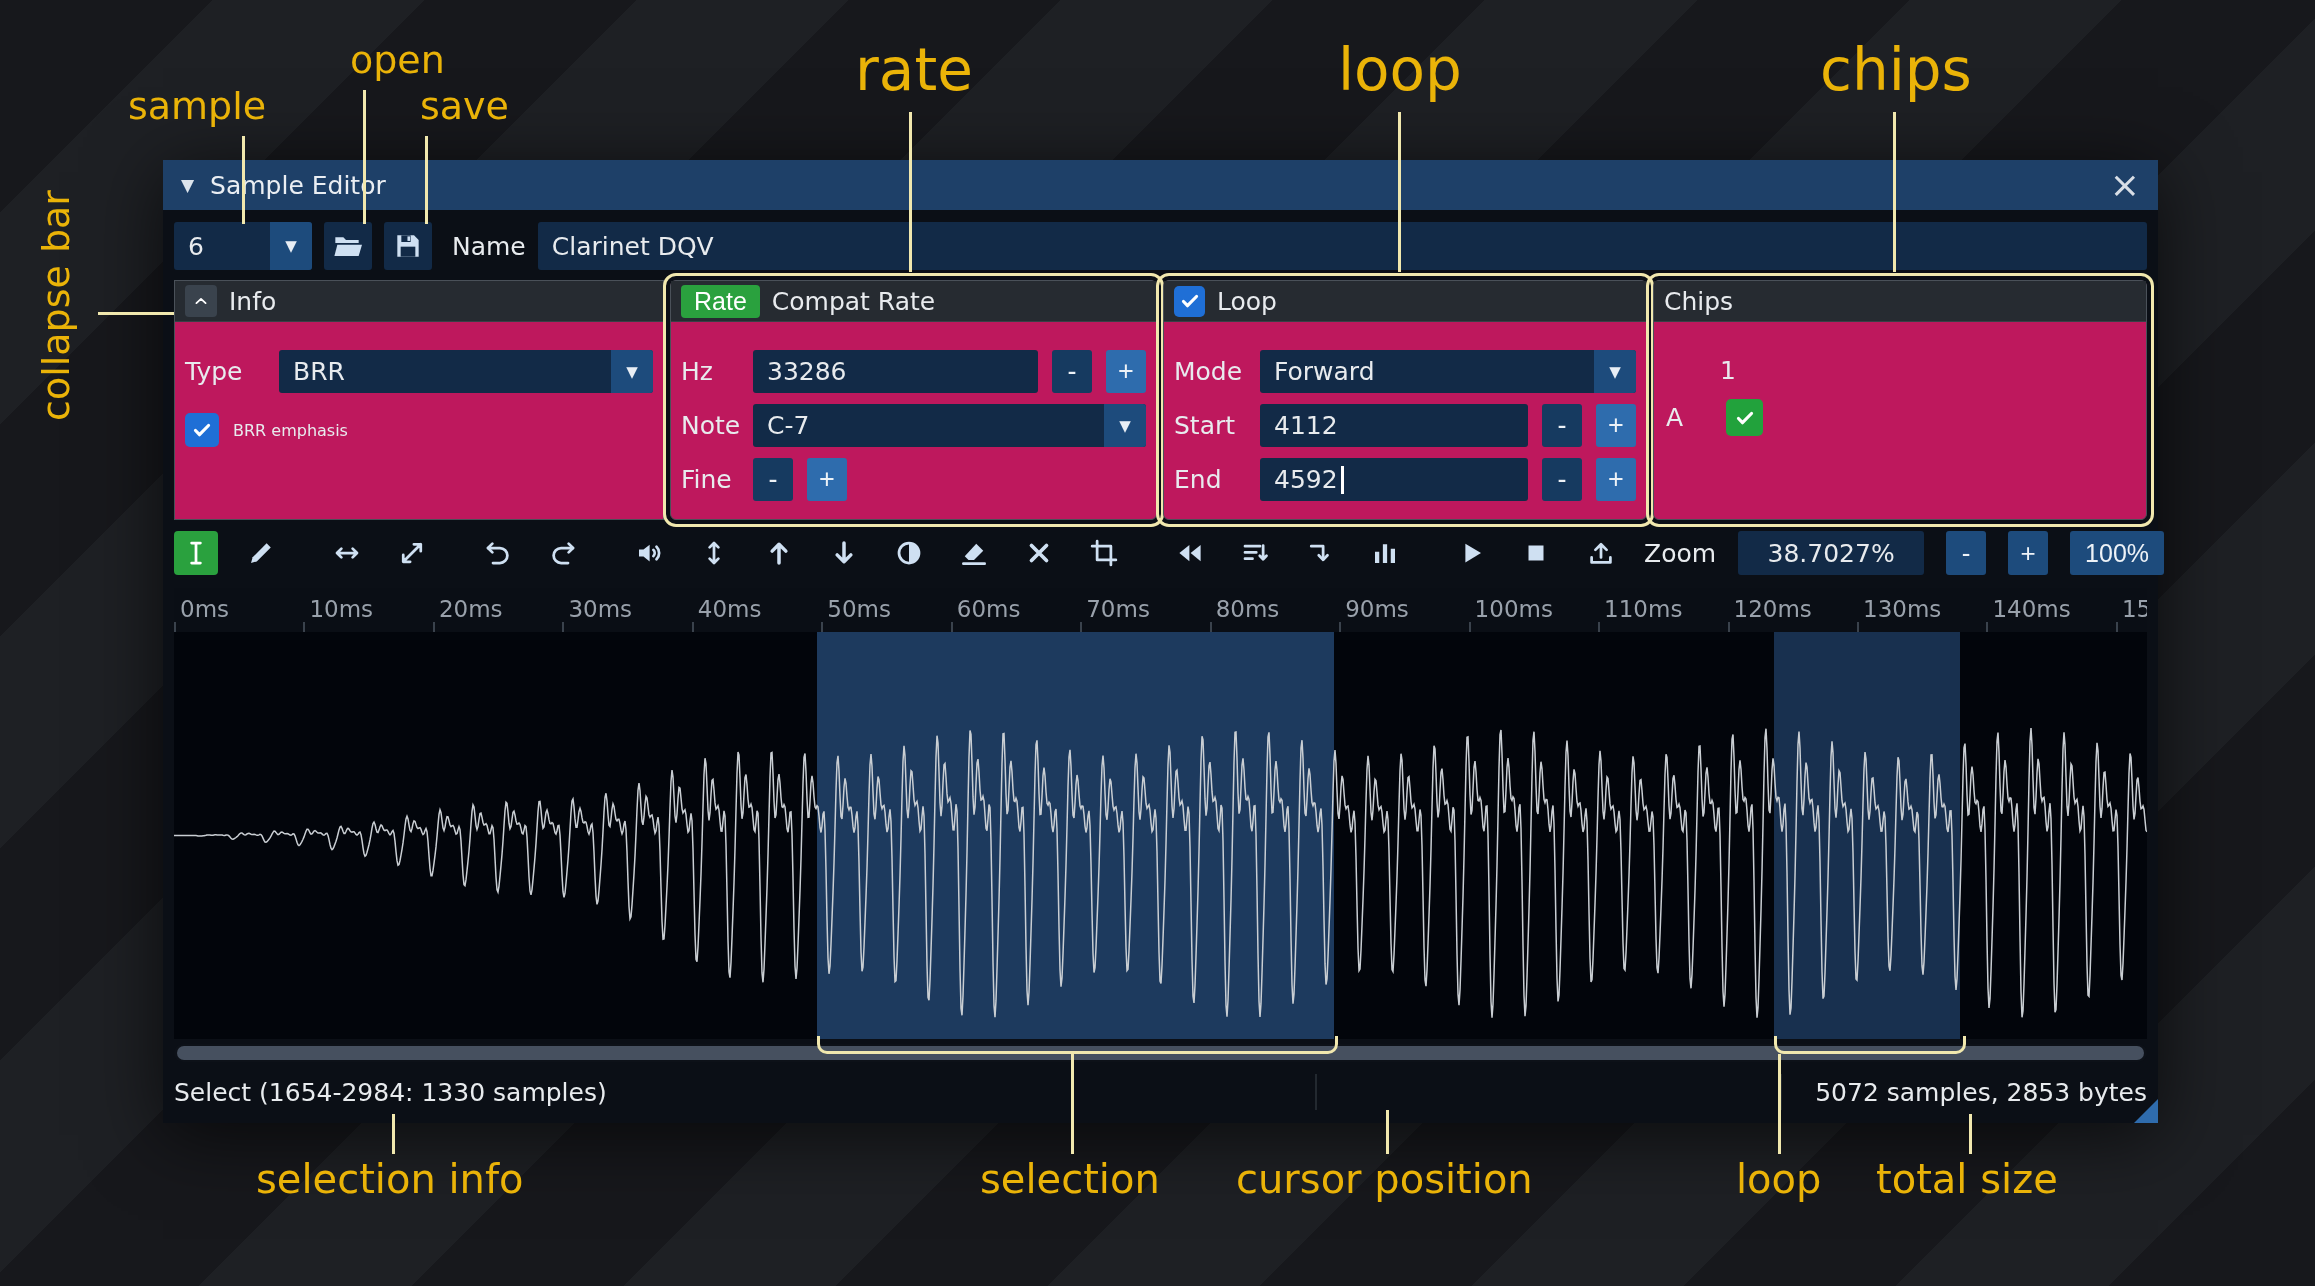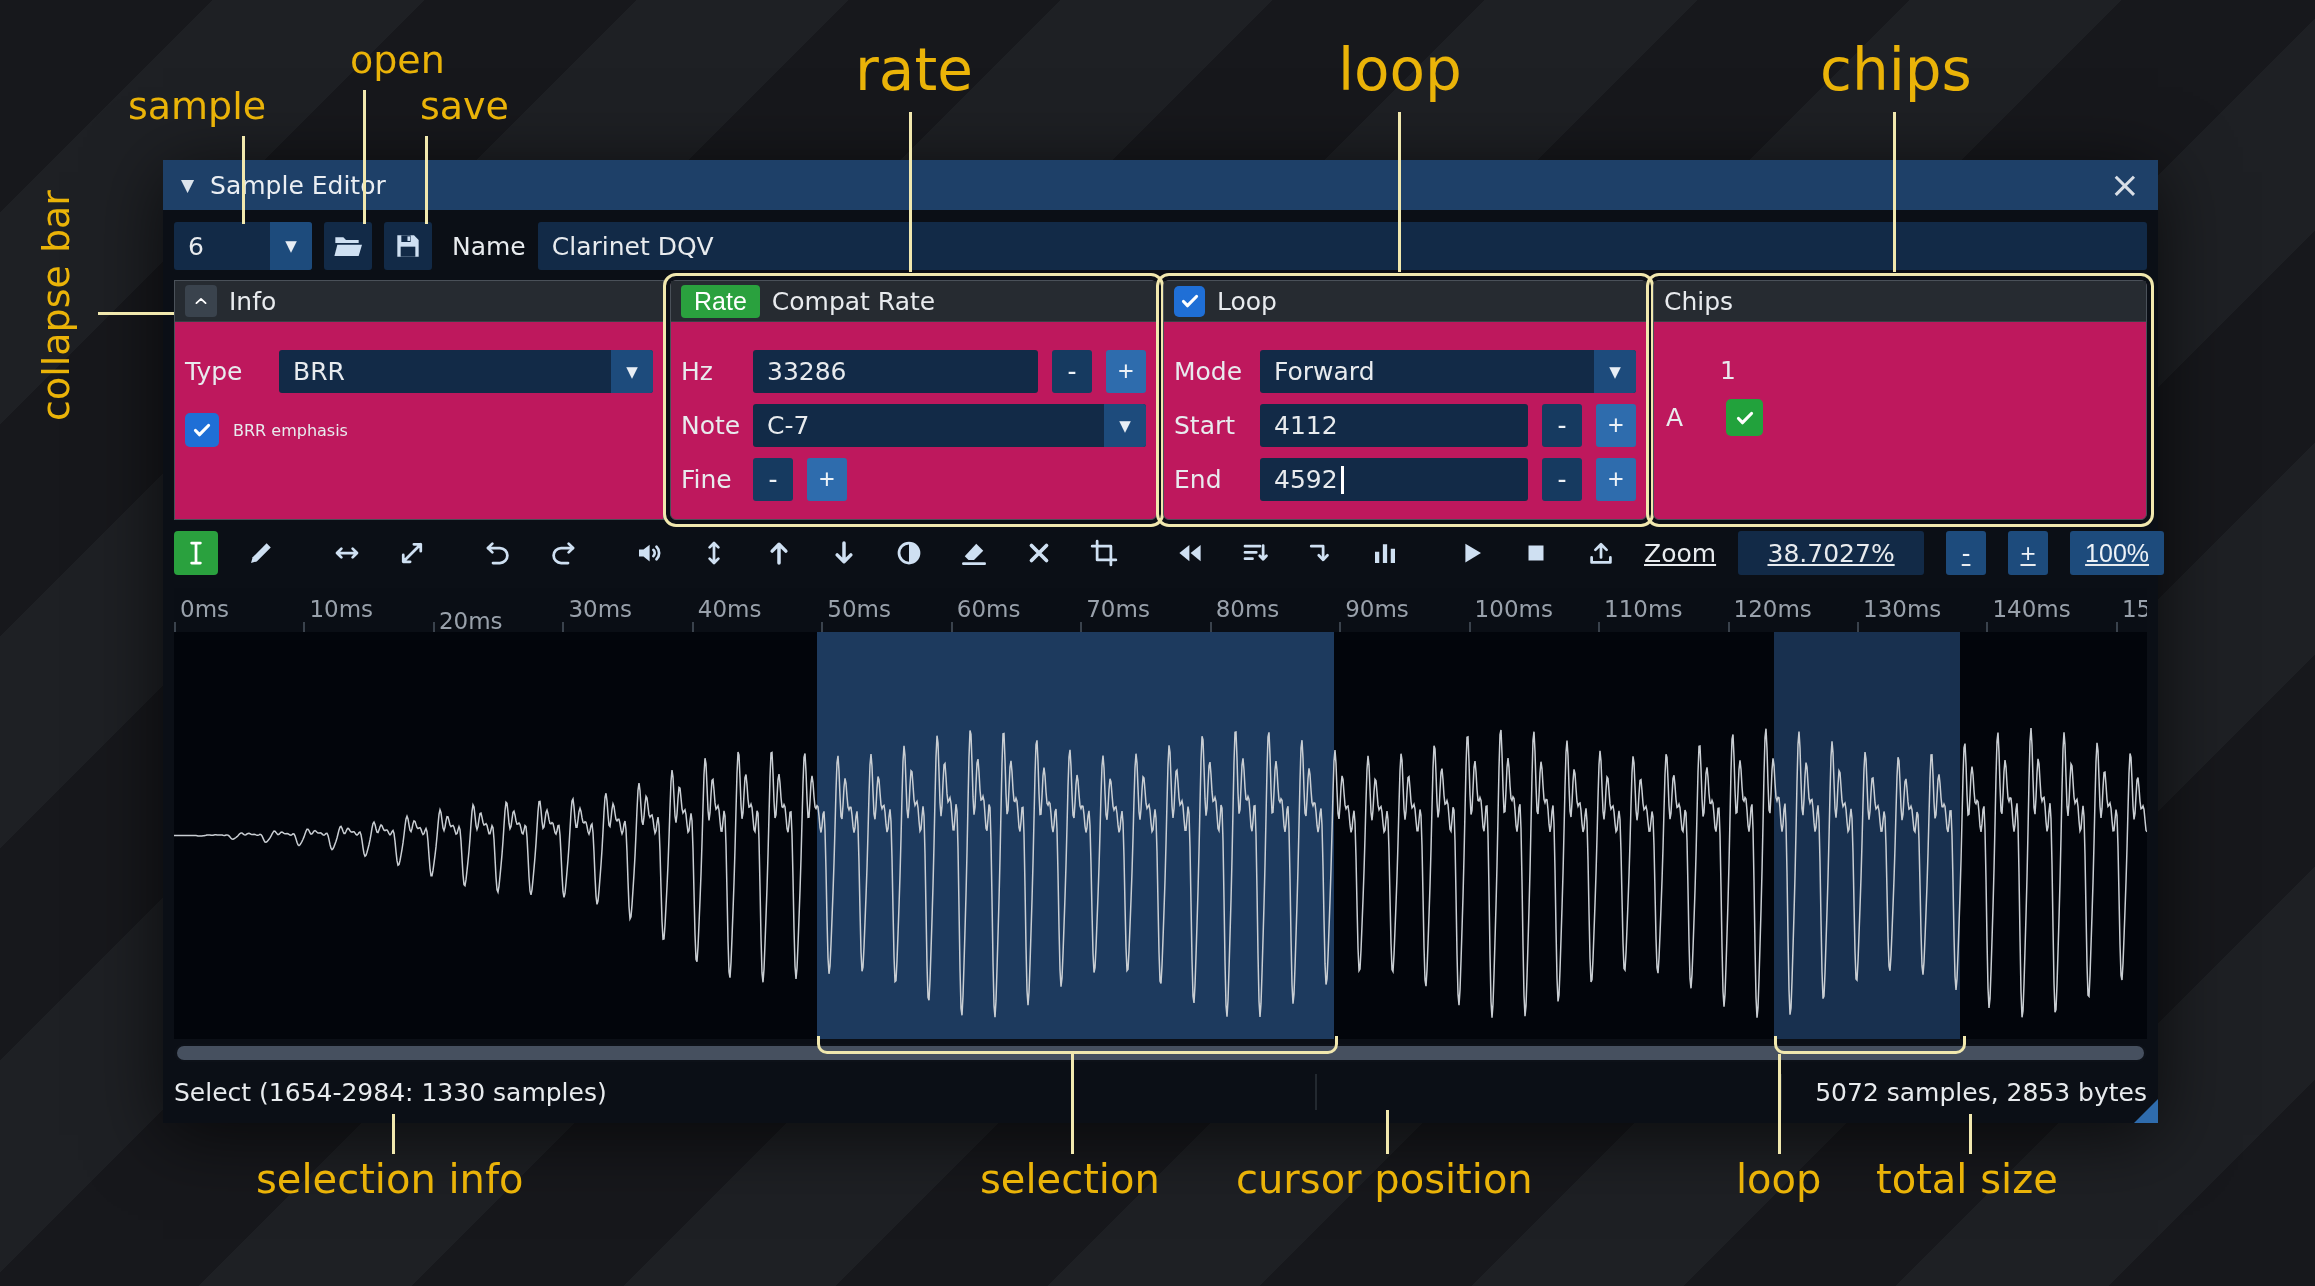--- a/index.html
+++ b/index.html
@@ -55,21 +55,21 @@
   .chips-row{display:flex;align-items:center;margin-top:14px;}
   .chips-row .rowlabel{font-size:25px;width:20px;margin-left:4px;}
   .green-check{background:#22a23c;width:37px;height:37px;margin-left:40px;}
 
   
   .toolbar{position:absolute;left:11px;top:365px;width:1973px;height:56px;display:flex;align-items:center;}
   .tbtn{width:44px;height:44px;flex:none;border:none;background:transparent;border-radius:4px;display:flex;align-items:center;justify-content:center;padding:0;margin-right:21px;}
   .tbtn svg{width:30px;height:30px;}
   .tbtn.active{background:#2aa13e;}
   .tbtn.grp{margin-left:21px;}
-  .zoom{margin-left:auto;display:flex;align-items:center;gap:22px;text-decoration:underline;}
+  .zoom{margin-left:auto;display:flex;align-items:center;gap:22px;}
   .zoom-label{font-size:25px;}
   .zoom-input{width:186px;height:44px;justify-content:center;padding:0;}
   .zbtn{width:40px;height:44px;background:#1d4b7c;border:none;border-radius:3px;color:#edf2f7;font-size:26px;display:flex;align-items:center;justify-content:center;flex:none;}
   .zreset{width:94px;height:44px;background:#1d4b7c;border:none;border-radius:3px;color:#edf2f7;font-size:25px;display:flex;align-items:center;justify-content:center;flex:none;text-align:center;}
 
   .icon{stroke:#cfe0f2;stroke-width:2.2;fill:none;stroke-linecap:round;stroke-linejoin:round;}
   .icon-f{fill:#cfe0f2;stroke:none;}
   .st-white{stroke:#fff;}
 
   
@@ -373,21 +373,21 @@
       <button class="zbtn">+</button>
       <button class="zreset">100%</button>
     </div>
   </div>
 
   <div class="ruler">
       <span class="tick-label" style="left: 0%;">0ms</span>
       <i class="tick-line" style="left: 0%;"></i>
       <span class="tick-label" style="left: 6.56168%;">10ms</span>
       <i class="tick-line" style="left: 6.56168%;"></i>
-      <span class="tick-label" style="left: 13.1234%; margin-top: 12px;">20ms</span>
+      <span class="tick-label" style="left: 13.1234%;">20ms</span>
       <i class="tick-line" style="left: 13.1234%;"></i>
       <span class="tick-label" style="left: 19.685%;">30ms</span>
       <i class="tick-line" style="left: 19.685%;"></i>
       <span class="tick-label" style="left: 26.2467%;">40ms</span>
       <i class="tick-line" style="left: 26.2467%;"></i>
       <span class="tick-label" style="left: 32.8084%;">50ms</span>
       <i class="tick-line" style="left: 32.8084%;"></i>
       <span class="tick-label" style="left: 39.3701%;">60ms</span>
       <i class="tick-line" style="left: 39.3701%;"></i>
       <span class="tick-label" style="left: 45.9318%;">70ms</span>

